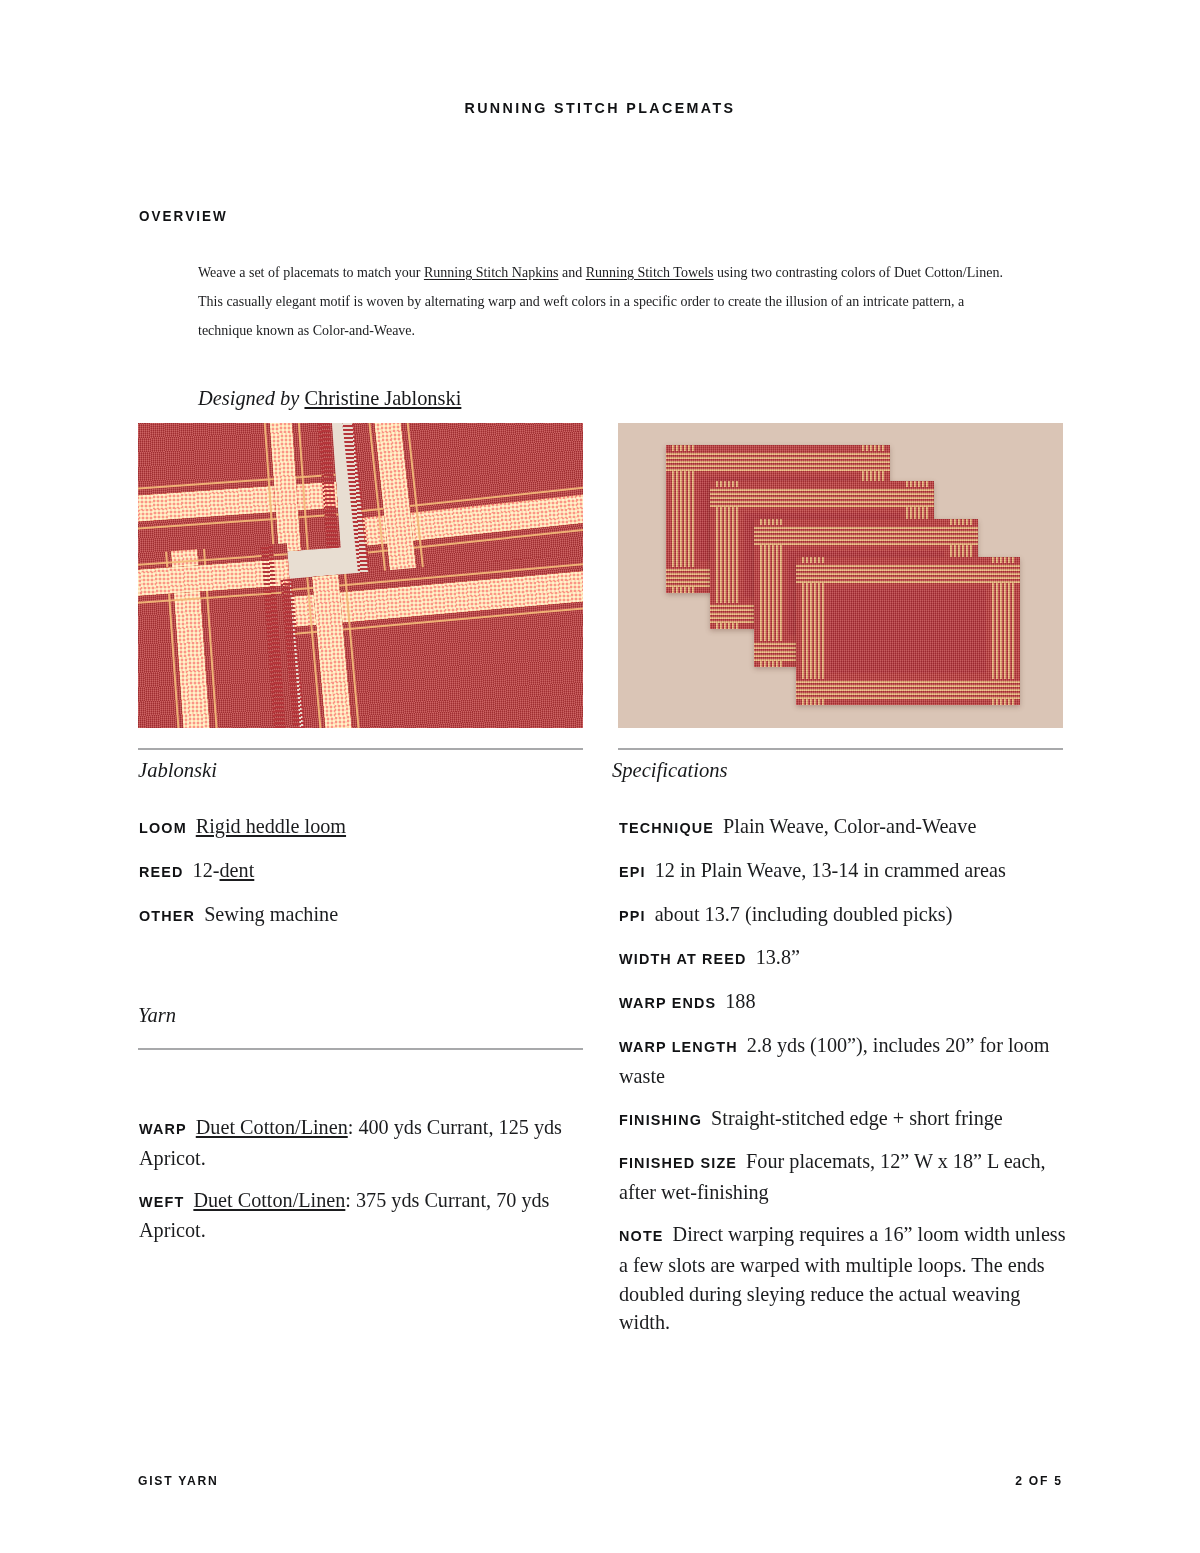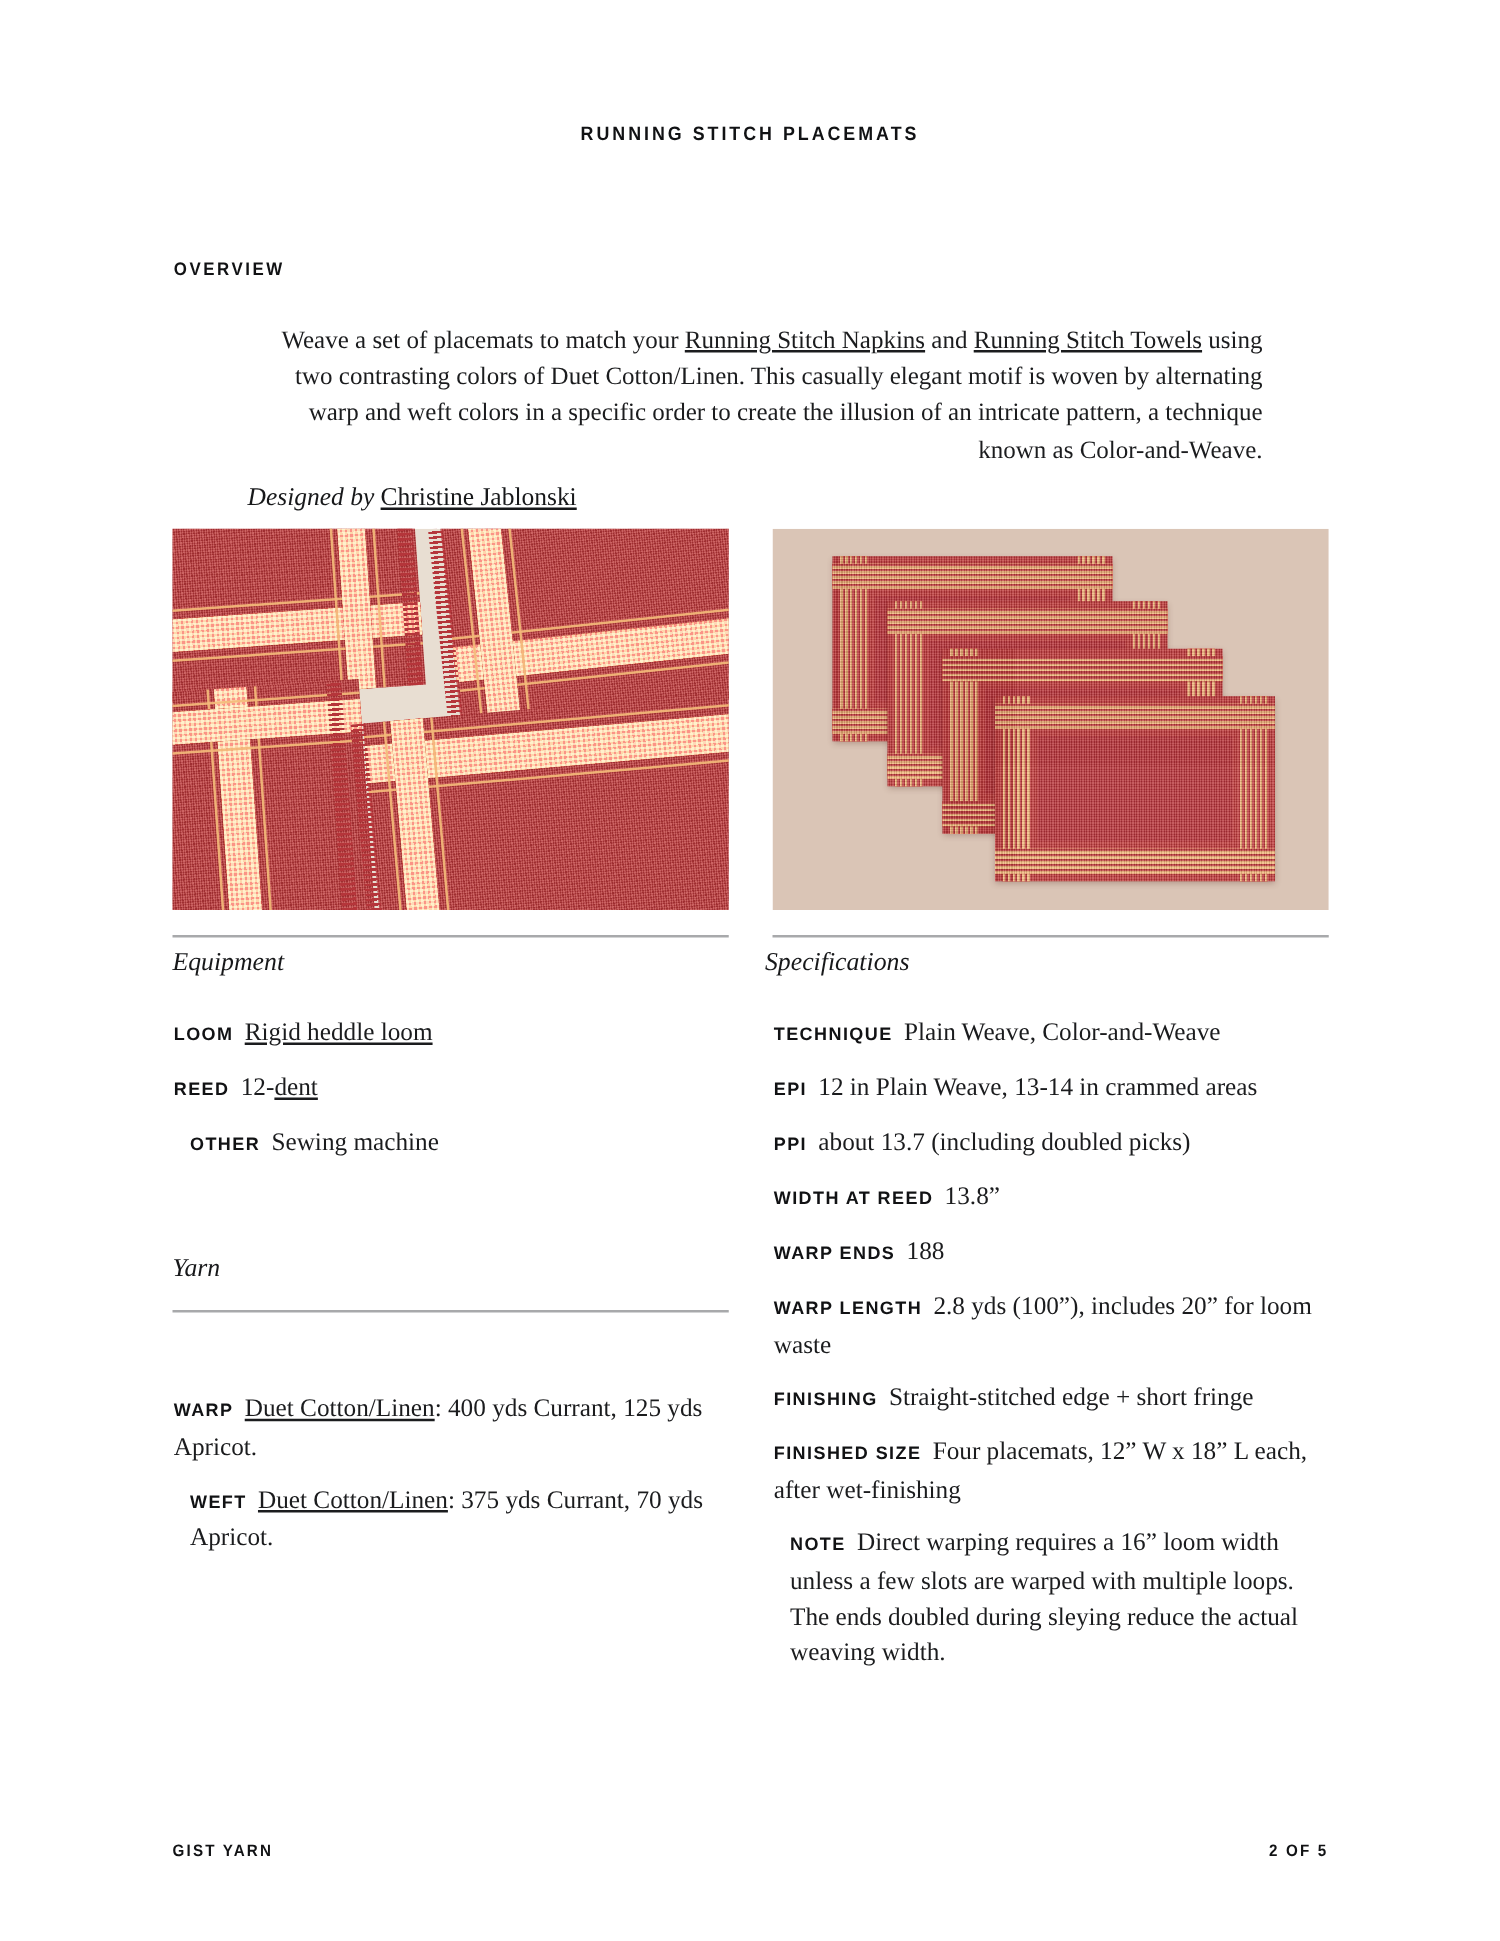--- a/index.html
+++ b/index.html
@@ -41,24 +41,24 @@
     color: #111214;
     transform: scaleX(0.93);
     transform-origin: left center;
   }
 
   
   .overview-body {
     position: absolute;
     left: 198px; top: 258px;
     width: 812px;
-    font-size: 20px;
+    font-size: 14px;
     line-height: 29.2px;
     color: #1b1c1e;
-    text-align: right;
+    text-align: left;
   }
   .overview-body .lnk { text-decoration: underline; text-underline-offset: 2px; }
 
   .designer-line {
     position: absolute;
     left: 198px; top: 384px;
     font-size: 20.4px;
     line-height: 28px;
   }
   .designer-line .by { font-style: italic; }
@@ -176,21 +176,21 @@
   #list-equipment { left: 139px; top: 812px; width: 450px; }
   #list-yarn      { left: 139px; top: 1113px; width: 450px; }
   #list-specs     { left: 619px; top: 812px; width: 452px; }
 
   .entry {
     font-size: 20.2px;
     line-height: 28.8px;
     margin-bottom: 13px;
     color: #1b1c1e;
   }
-  .entry:last-child { margin-bottom: 0; margin-left: 13px; }
+  .entry:last-child { margin-bottom: 0; }
 
   .entry .lbl {
     font-family: "Liberation Sans", sans-serif;
     font-weight: 700;
     font-size: 14.4px;
     letter-spacing: 1.15px;
     color: #111214;
     text-transform: uppercase;
     white-space: nowrap;
   }
@@ -314,21 +314,21 @@
       <div class="bandh" style="left:0; bottom:6px; width:100%; height:20px;"></div>
       <div class="inner" style="left:34px; top:32px; right:34px; bottom:32px;"></div>
       <div class="weave-tex"></div>
     </div>
   </div>
 
   <div class="rule" id="rule-equipment"></div>
   <div class="rule" id="rule-specs"></div>
   <div class="rule" id="rule-yarn"></div>
 
-  <div class="col-title" id="title-equipment">Equipment</div>
+  <div class="col-title" id="title-equipment">Jablonski</div>
   <div class="col-title" id="title-specs">Specifications</div>
   <div class="col-title" id="title-yarn">Yarn</div>
 
   <div class="entry-list" id="list-equipment">
 
     <div class="entry">
       <span class="lbl">LOOM</span><span class="gap-wide"></span><a class="val lnk" href="#" style="color:inherit">Rigid heddle loom</a>
     </div>
 
     <div class="entry">

